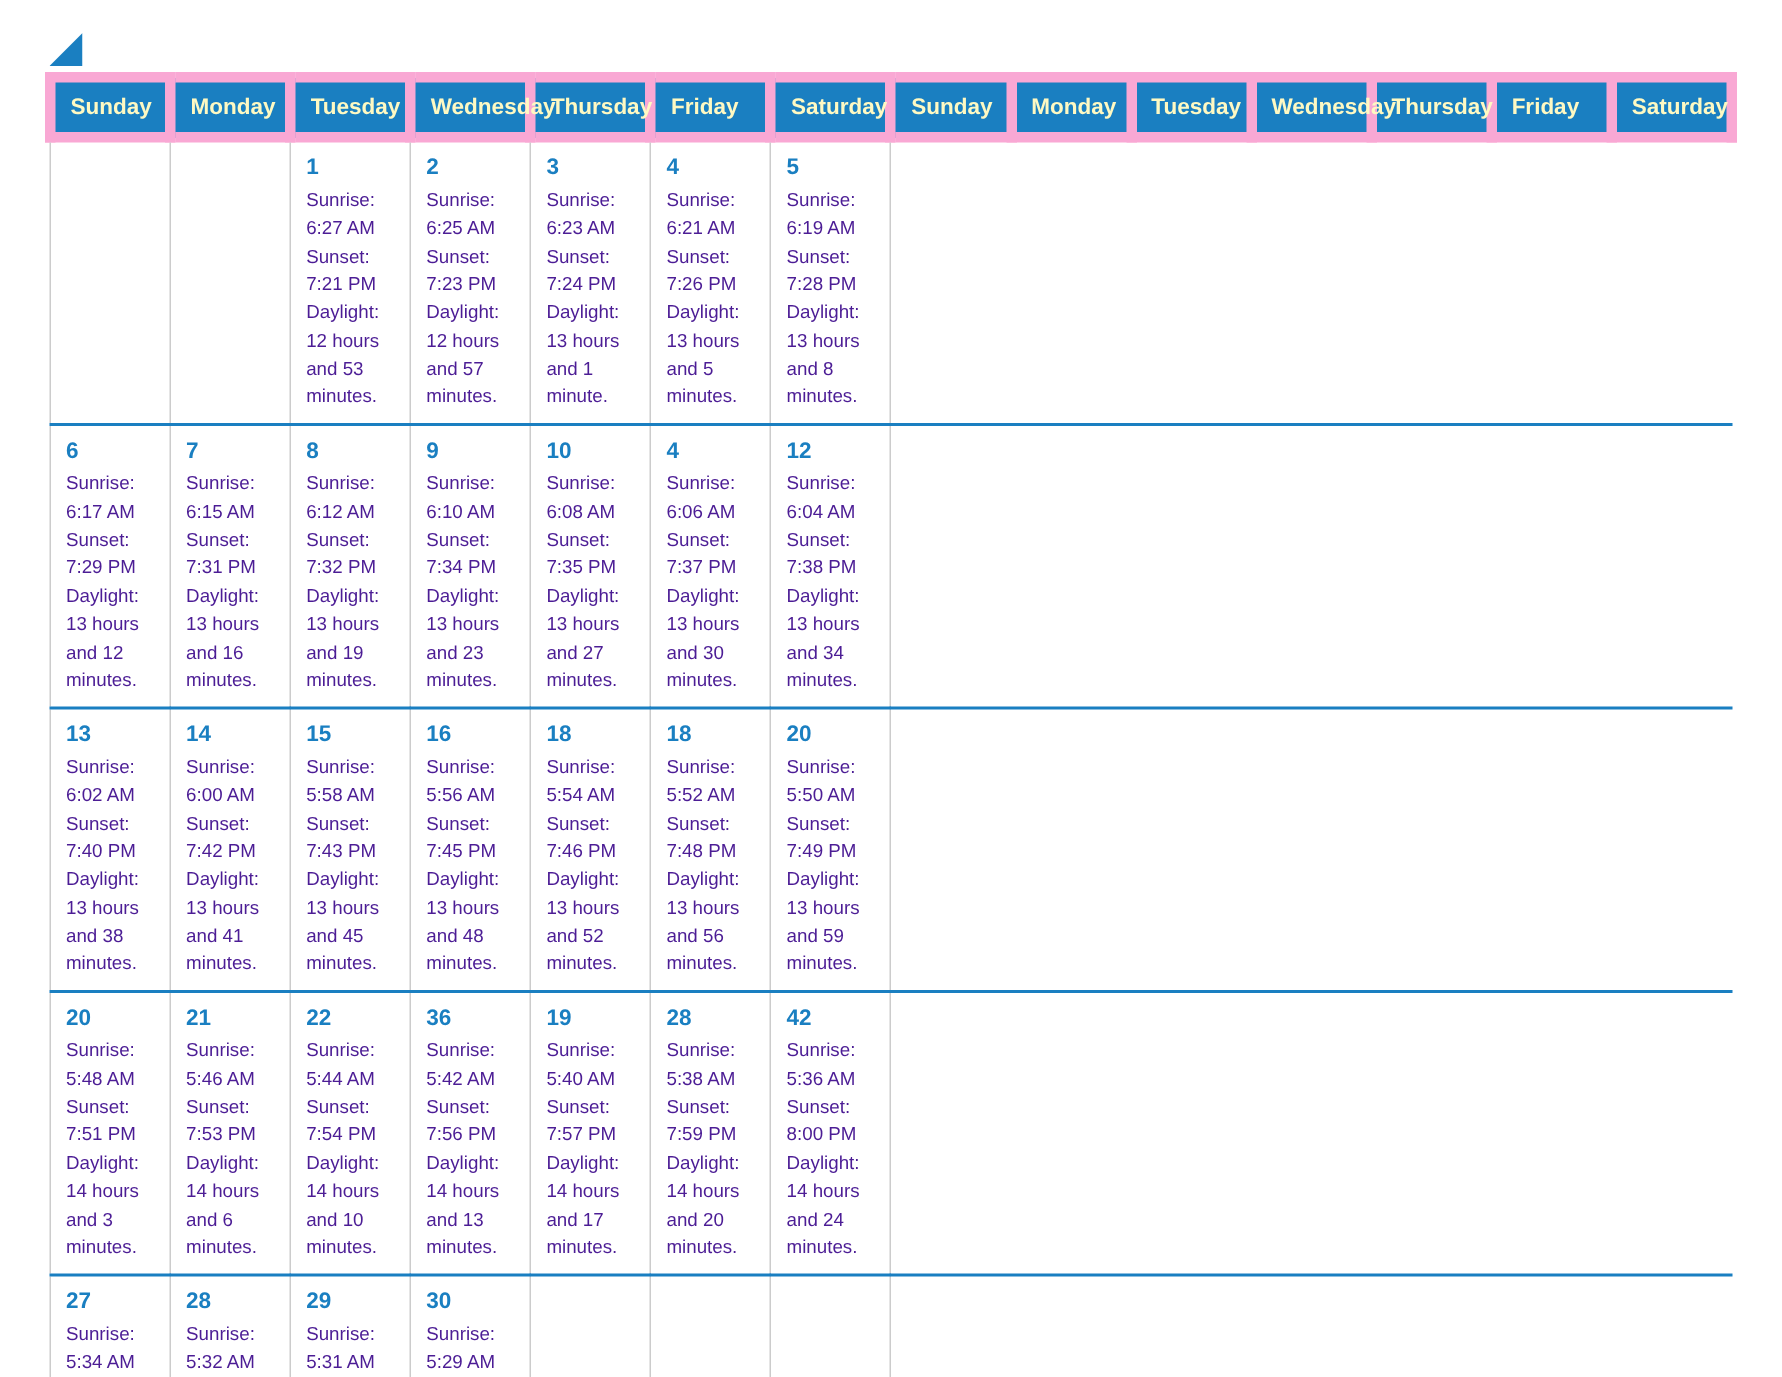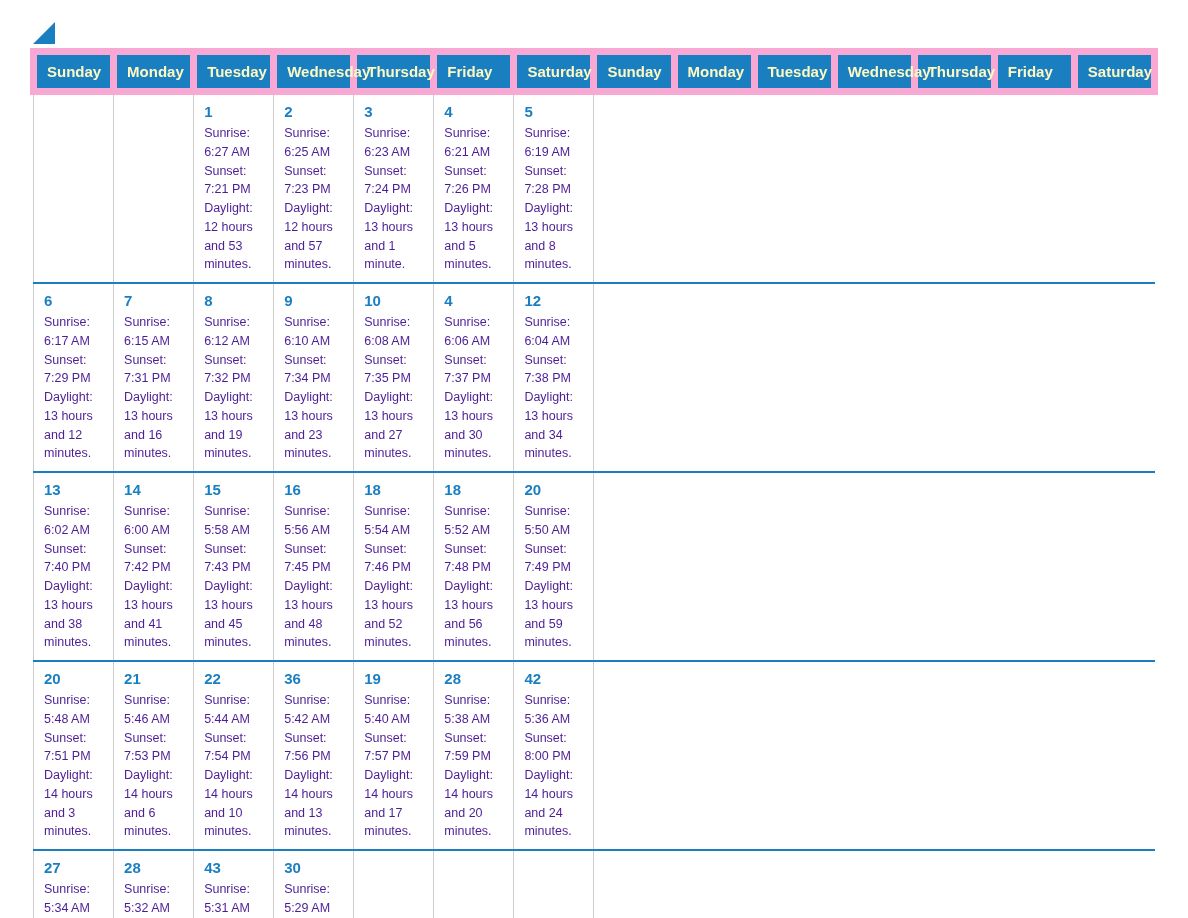--- a/index.html
+++ b/index.html
@@ -253,21 +253,21 @@
       <tr>
         <td>
           <span class="day-number">27</span>
           <div class="day-info">Sunrise: 5:34 AM<br>Sunset: 8:02 PM<br>Daylight: 14 hours and 27 minutes.</div>
         </td>
         <td>
           <span class="day-number">28</span>
           <div class="day-info">Sunrise: 5:32 AM<br>Sunset: 8:03 PM<br>Daylight: 14 hours and 30 minutes.</div>
         </td>
         <td>
-          <span class="day-number">43</span>
+          <span class="day-number">29</span>
           <div class="day-info">Sunrise: 5:31 AM<br>Sunset: 8:05 PM<br>Daylight: 14 hours and 34 minutes.</div>
         </td>
         <td>
           <span class="day-number">30</span>
           <div class="day-info">Sunrise: 5:29 AM<br>Sunset: 8:06 PM<br>Daylight: 14 hours and 37 minutes.</div>
         </td>
         <td class="empty-cell"></td>
         <td class="empty-cell"></td>
         <td class="empty-cell"></td>
       </tr>

